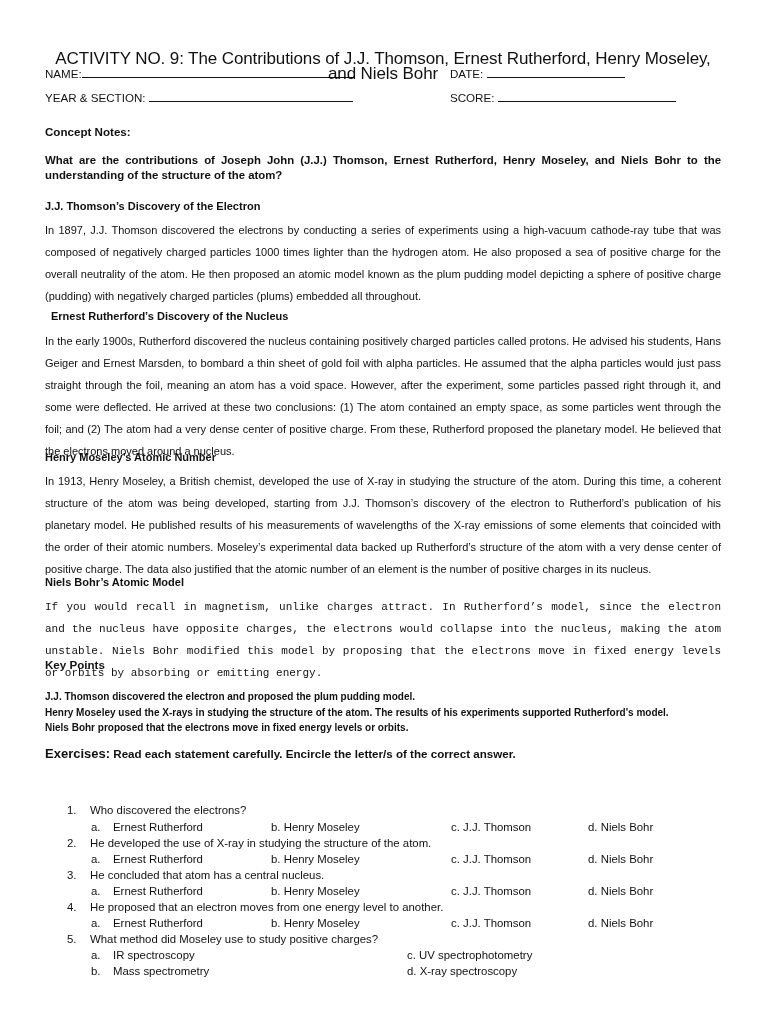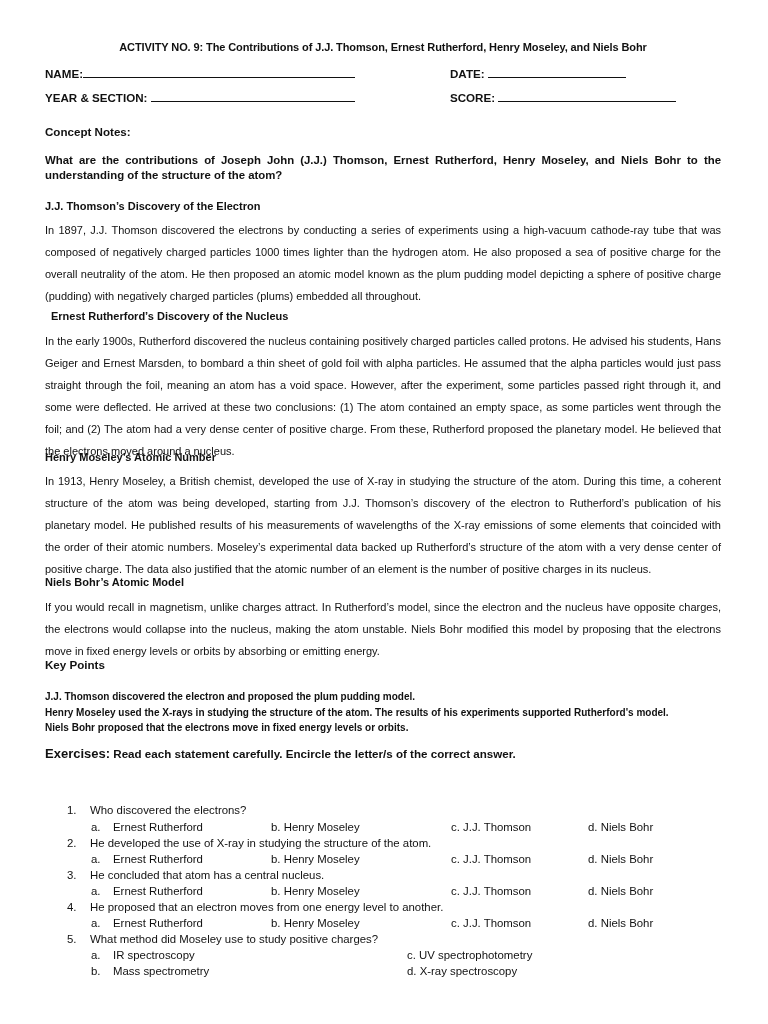--- a/index.html
+++ b/index.html
@@ -3,24 +3,24 @@
 <meta charset="utf-8">
 <style>
   html, body { margin: 0; padding: 0; background: #ffffff; }
   body {
     width: 768px; height: 1024px; overflow: hidden; position: relative;
     font-family: "Liberation Sans", sans-serif; color: #111111;
     font-size: 11.3px; line-height: 14.5px;
   }
   .page { position: absolute; left: 45px; top: 0; width: 676px; }
   .title {
-    position: absolute; top: 40px; left: 0; width: 676px; text-align: center;
-    font-weight: bold; font-size: 11px; letter-spacing: -0.1px;
+    position: absolute; top: 52px; left: 0; width: 676px; text-align: center;
+    font-weight: normal; font-size: 17px; letter-spacing: -0.1px;
   }
-  .field { position: absolute; font-weight: bold; font-size: 11.6px; white-space: nowrap; }
+  .field { position: absolute; font-weight: normal; font-size: 11.6px; white-space: nowrap; }
   .field .line { display: inline-block; border-bottom: 1px solid #111; height: 12px; vertical-align: baseline; }
   .block { position: absolute; left: 0; width: 676px; }
   .h { font-weight: bold; font-size: 11px; }
   .p { text-align: justify; font-size: 11px; line-height: 22px; }
   .q { font-weight: bold; text-align: justify; font-size: 11.4px; line-height: 14.6px; }
   .kp { font-weight: bold; font-size: 10px; line-height: 15.6px; text-align: justify; margin-top: 16px; }
   .ex-title { font-weight: bold; font-size: 11.6px; }
   .ex-title .big { font-size: 13px; }
   .item { position: absolute; left: 0; width: 676px; font-size: 11.4px; white-space: nowrap; }
   .num { position: absolute; left: 22px; }
@@ -54,21 +54,21 @@
   <div class="block h" style="top:199px;">J.J. Thomson’s Discovery of the Electron</div>
   <div class="block p" style="top:219px;">In 1897, J.J. Thomson discovered the electrons by conducting a series of experiments using a high-vacuum cathode-ray tube that was composed of negatively charged particles 1000 times lighter than the hydrogen atom. He also proposed a sea of positive charge for the overall neutrality of the atom. He then proposed an atomic model known as the plum pudding model depicting a sphere of positive charge (pudding) with negatively charged particles (plums) embedded all throughout.</div>
 
   <div class="block h" style="top:309px;margin-left:6px;">Ernest Rutherford’s Discovery of the Nucleus</div>
   <div class="block p" style="top:330px;">In the early 1900s, Rutherford discovered the nucleus containing positively charged particles called protons. He advised his students, Hans Geiger and Ernest Marsden, to bombard a thin sheet of gold foil with alpha particles. He assumed that the alpha particles would just pass straight through the foil, meaning an atom has a void space. However, after the experiment, some particles passed right through it, and some were deflected. He arrived at these two conclusions: (1) The atom contained an empty space, as some particles went through the foil; and (2) The atom had a very dense center of positive charge. From these, Rutherford proposed the planetary model. He believed that the electrons moved around a nucleus.</div>
 
   <div class="block h" style="top:450px;">Henry Moseley’s Atomic Number</div>
   <div class="block p" style="top:470px;">In 1913, Henry Moseley, a British chemist, developed the use of X-ray in studying the structure of the atom. During this time, a coherent structure of the atom was being developed, starting from J.J. Thomson’s discovery of the electron to Rutherford’s publication of his planetary model. He published results of his measurements of wavelengths of the X-ray emissions of some elements that coincided with the order of their atomic numbers. Moseley’s experimental data backed up Rutherford’s structure of the atom with a very dense center of positive charge. The data also justified that the atomic number of an element is the number of positive charges in its nucleus.</div>
 
   <div class="block h" style="top:575px;">Niels Bohr’s Atomic Model</div>
-  <div class="block p" style="top:596px;">If you would recall in magnetism, unlike charges attract. In Rutherford’s model, since the electron and the nucleus have opposite charges, the electrons would collapse into the nucleus, making the atom unstable. Niels Bohr modified this model by proposing that the electrons move in fixed energy levels or orbits by absorbing or emitting energy.</div>
+  <div class="block p" style="top:596px;font-family:Liberation Mono, monospace;">If you would recall in magnetism, unlike charges attract. In Rutherford’s model, since the electron and the nucleus have opposite charges, the electrons would collapse into the nucleus, making the atom unstable. Niels Bohr modified this model by proposing that the electrons move in fixed energy levels or orbits by absorbing or emitting energy.</div>
 
   <div class="block h" style="top:658px;font-size:11.6px;">Key Points</div>
   <div class="block kp" style="top:673px;">
     <div>J.J. Thomson discovered the electron and proposed the plum pudding model.</div>
     <div>Henry Moseley used the X-rays in studying the structure of the atom. The results of his experiments supported Rutherford's model.</div>
     <div>Niels Bohr proposed that the electrons move in fixed energy levels or orbits.</div>
   </div>
 
   <div class="block ex-title" style="top:747px;">
     <span class="big">Exercises:</span>

